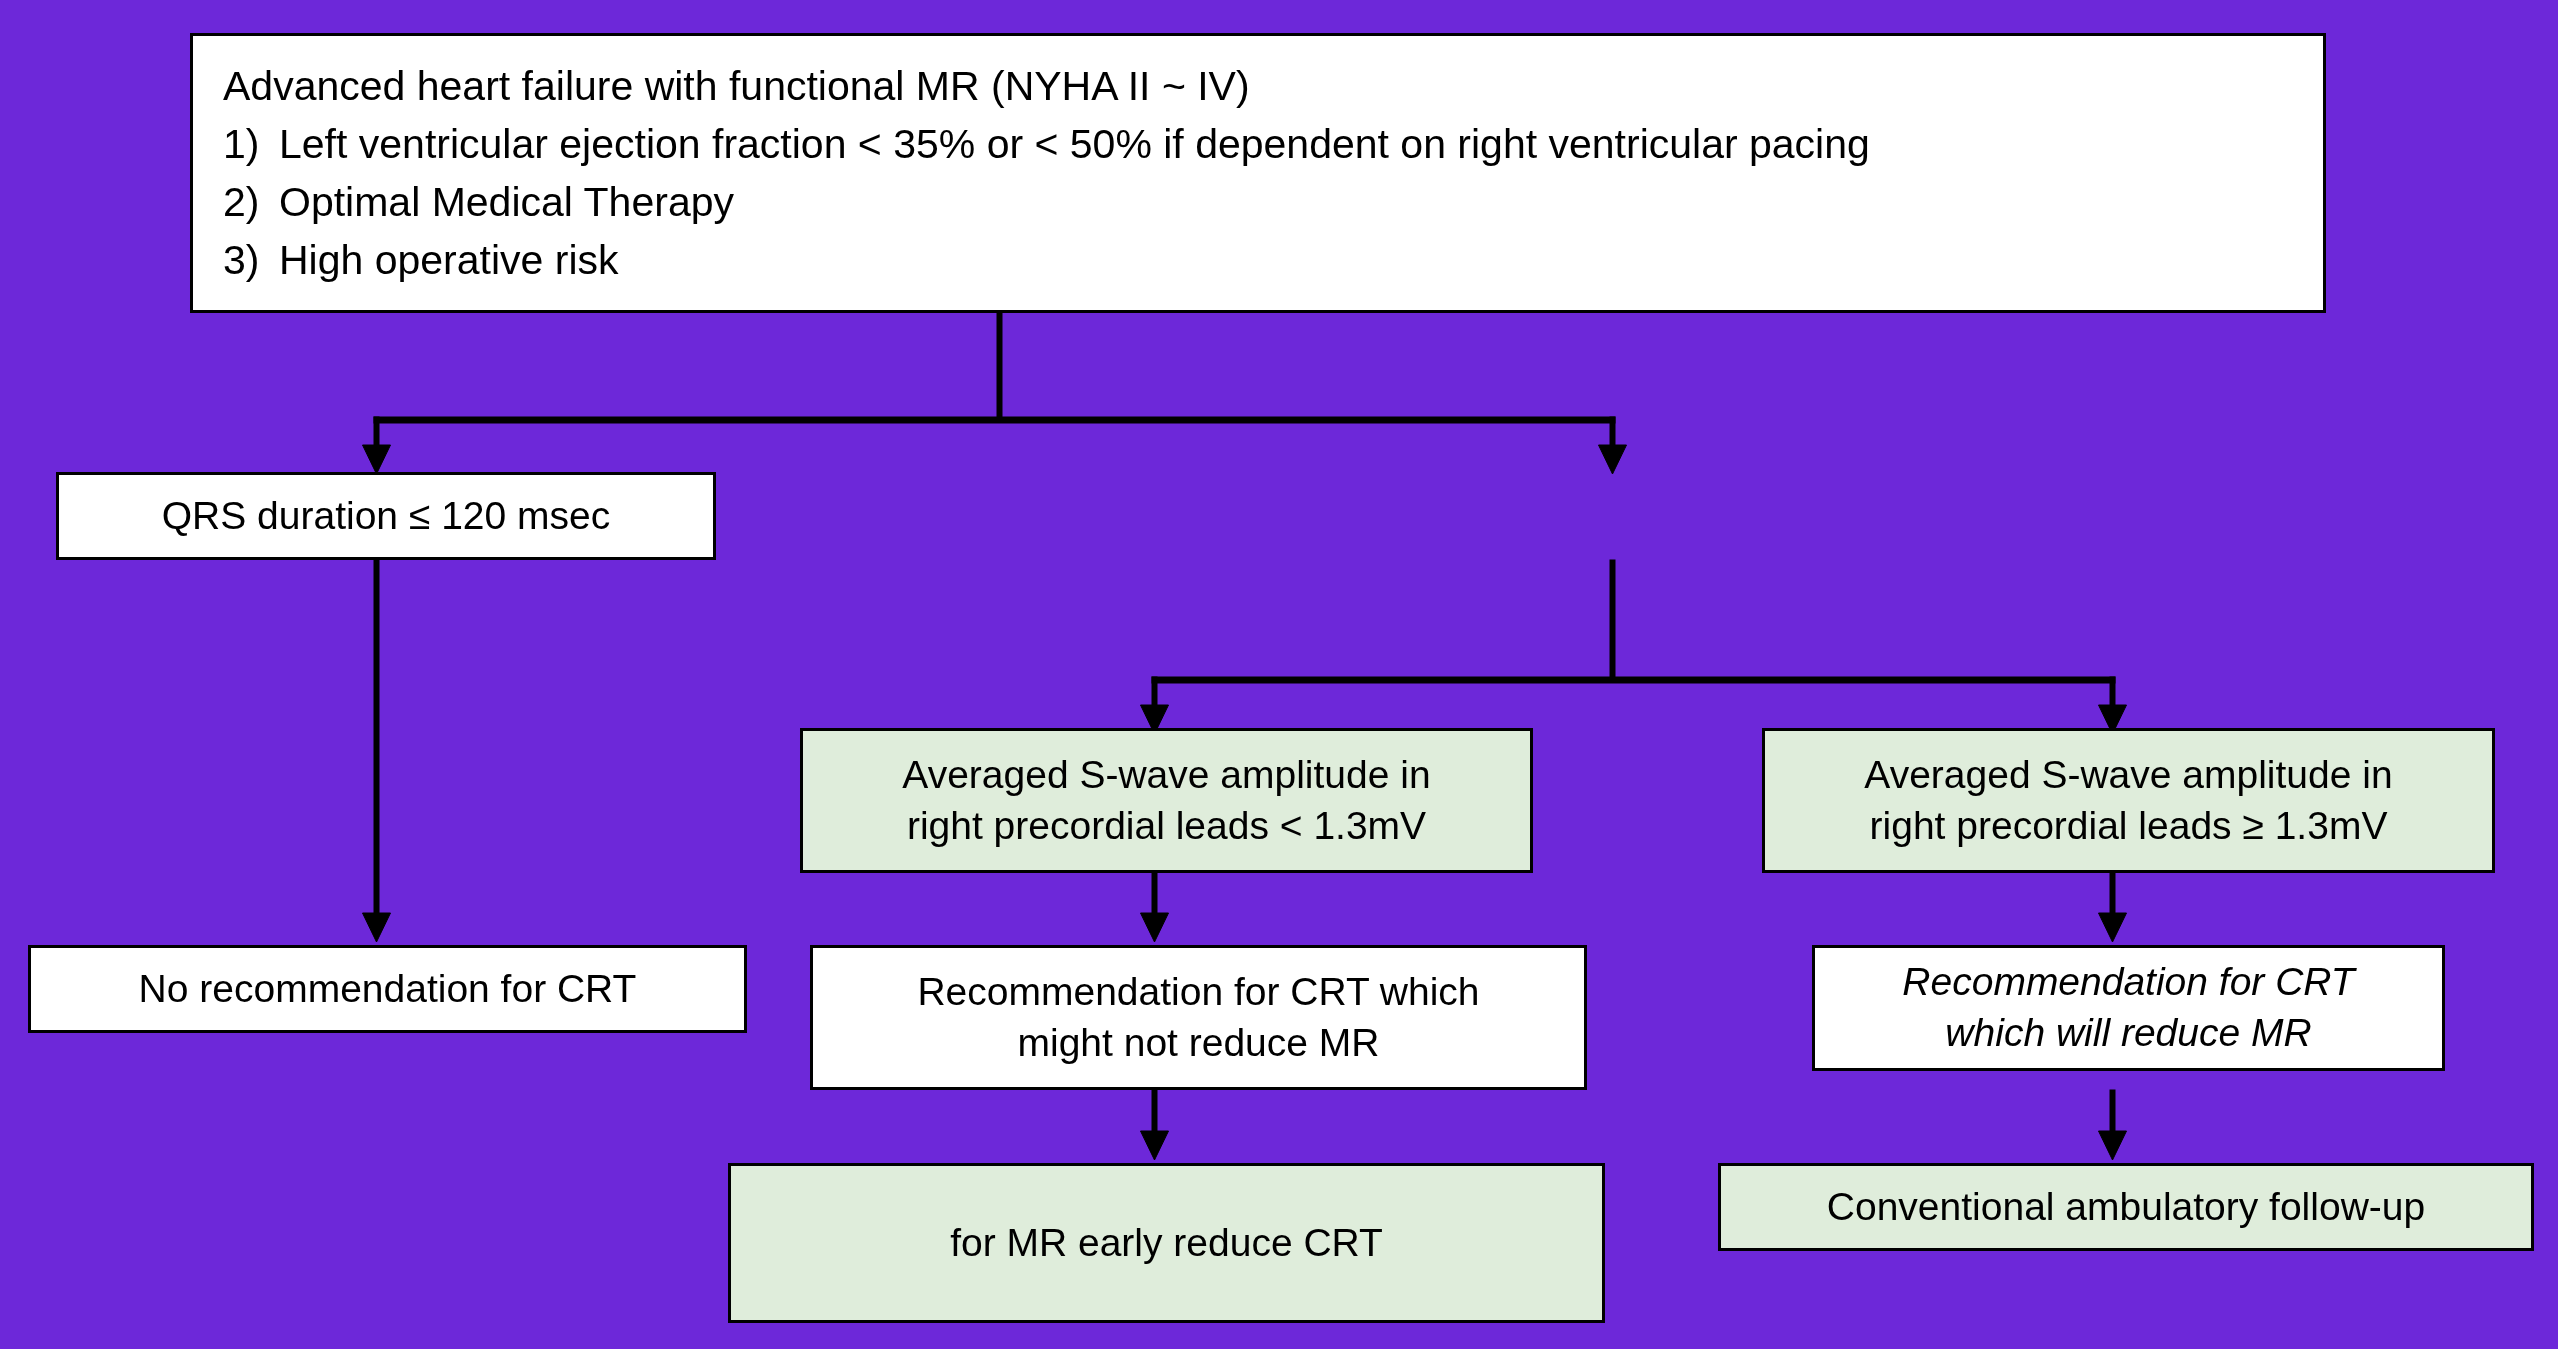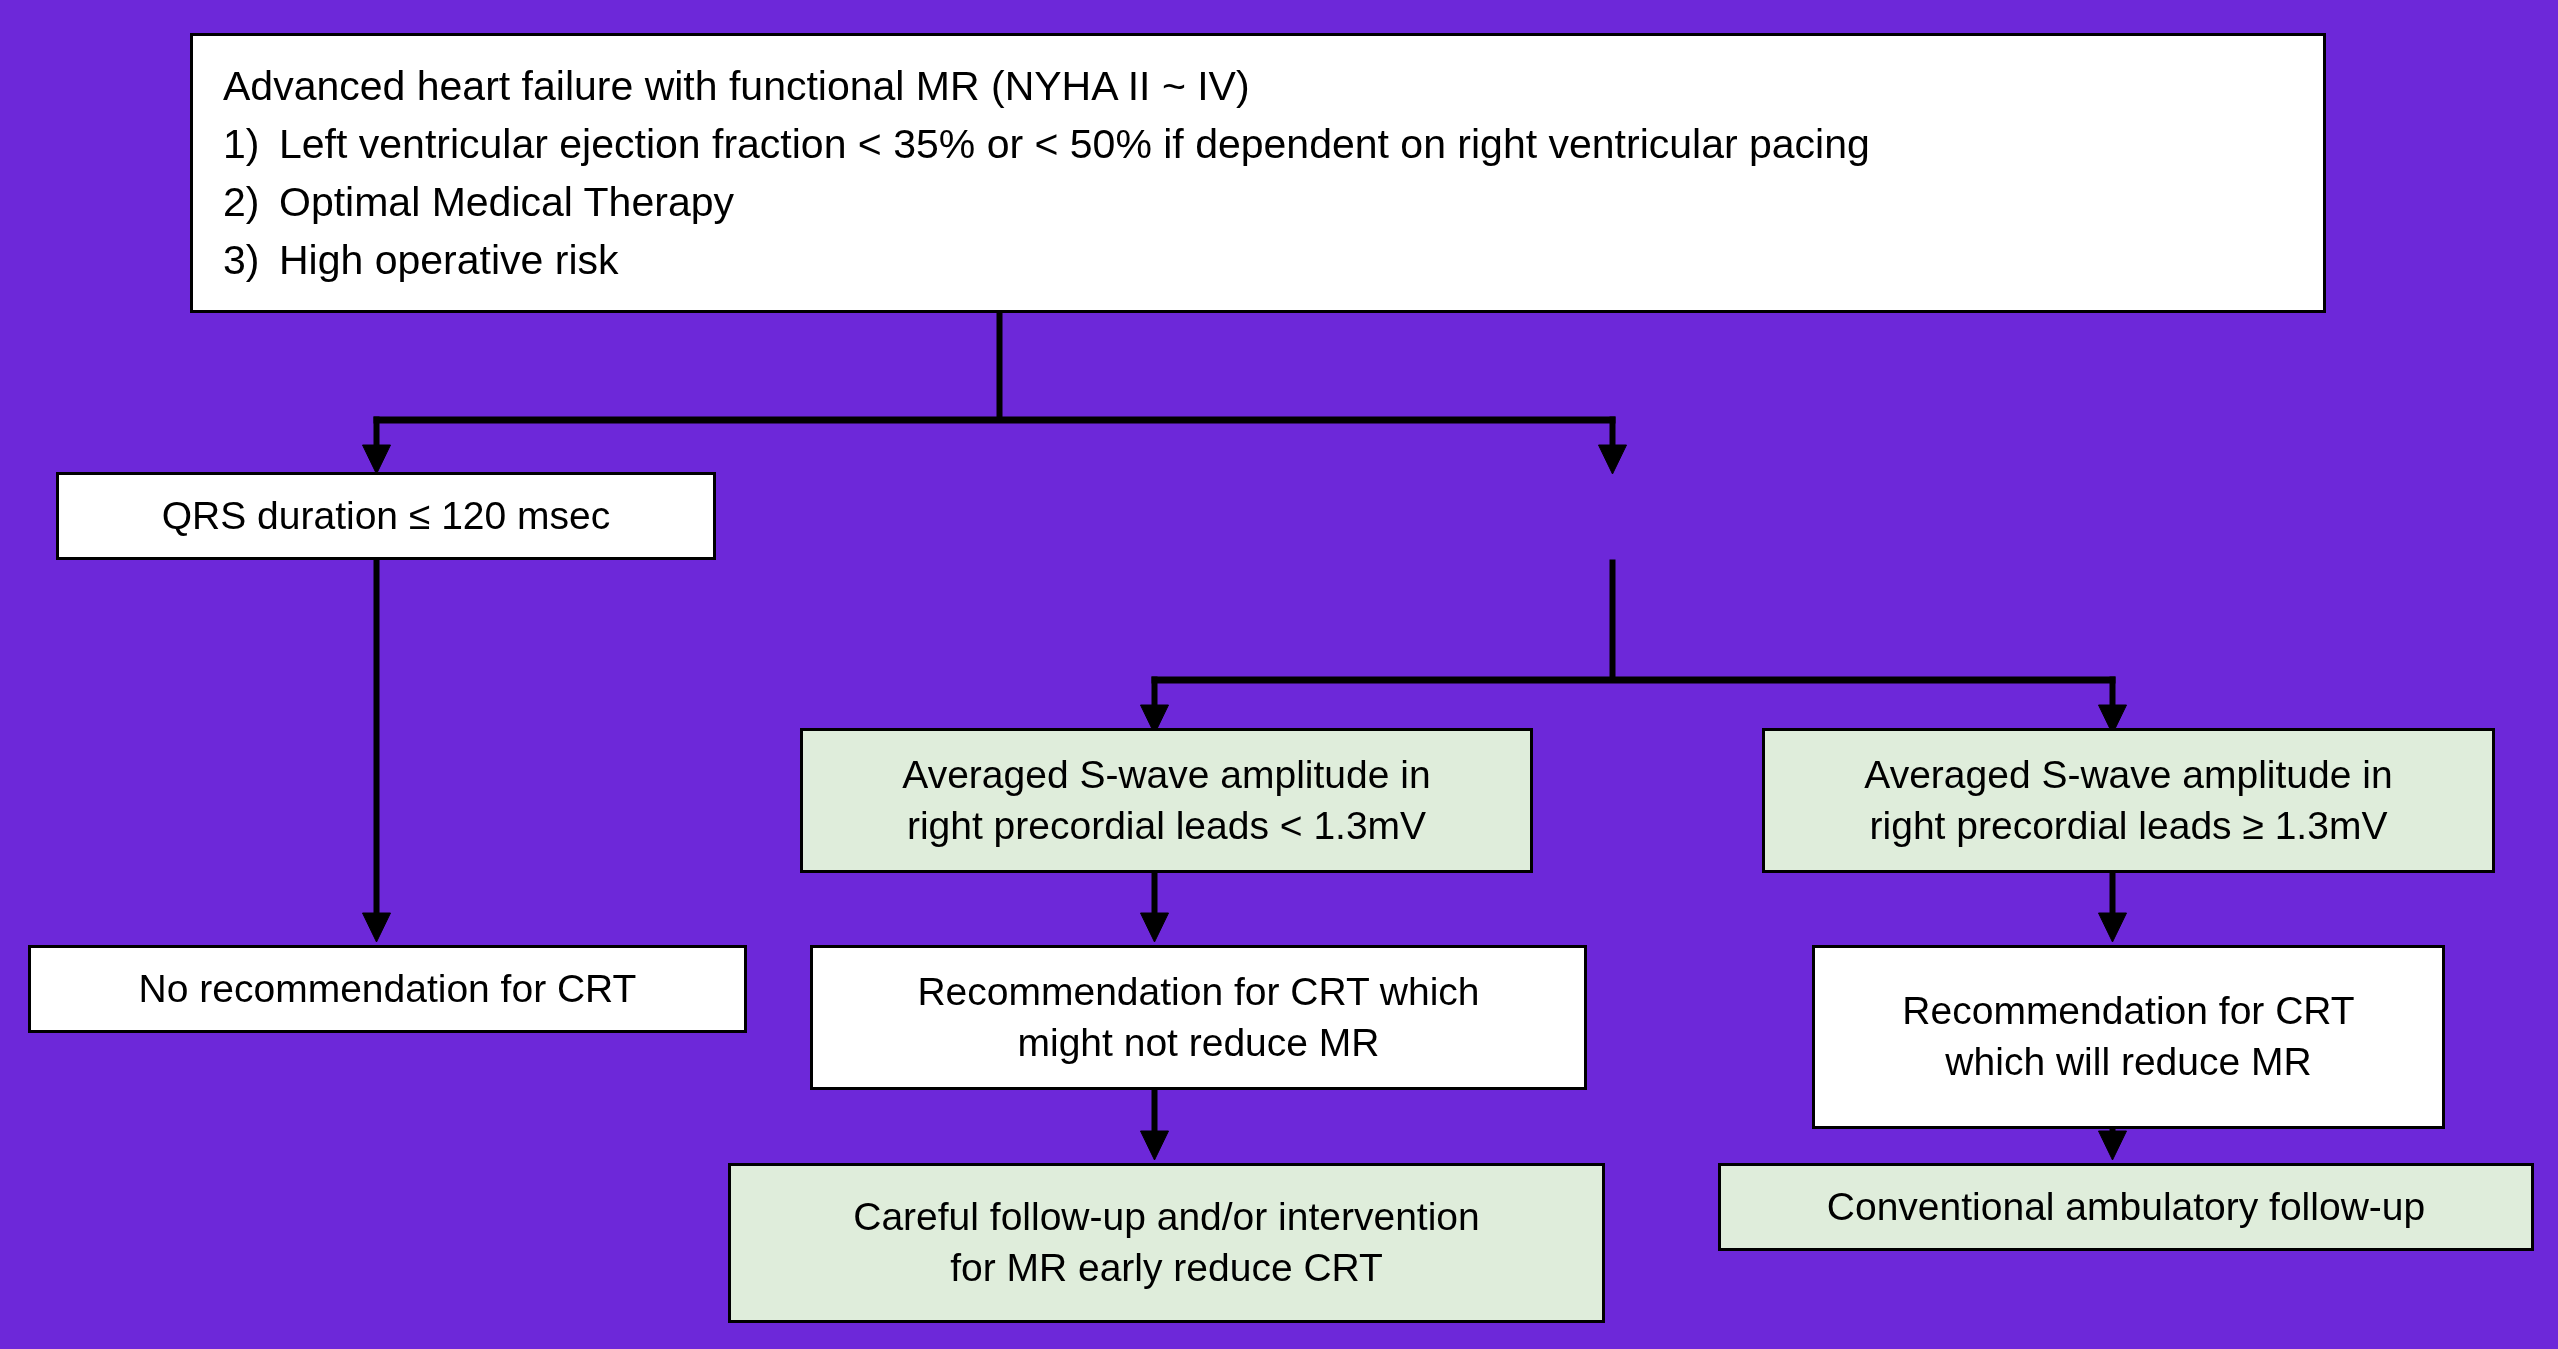--- a/index.html
+++ b/index.html
@@ -148,30 +148,29 @@
     </div>
   </div>
 
   <div class="node center" style="left:810px; top:945px; width:777px; height:145px;align-items:center;">
     <div class="t-box">
       <span class="l">Recommendation for CRT which</span>
       <span class="l">might not reduce MR</span>
     </div>
   </div>
 
-  <div class="node center" style="left:1812px; top:945px; width:633px; height:184px;">
+  <div class="node center" style="left:1812px; top:945px; width:633px; height:126px;font-style:italic;">
     <div class="t-box">
       <span class="l">Recommendation for CRT</span>
       <span class="l">which will reduce MR</span>
     </div>
   </div>
 
   <div class="node center green" style="left:728px; top:1163px; width:877px; height:160px;">
     <div class="t-box">
-      <span class="l">Careful follow-up and/or intervention</span>
       <span class="l">for MR early reduce CRT</span>
     </div>
   </div>
 
   <div class="node center green" style="left:1705px; top:1163px; width:816px; height:88px;margin-left:13px;">
     <div class="t-box">
       <span class="l">Conventional ambulatory follow-up</span>
     </div>
   </div>
 

